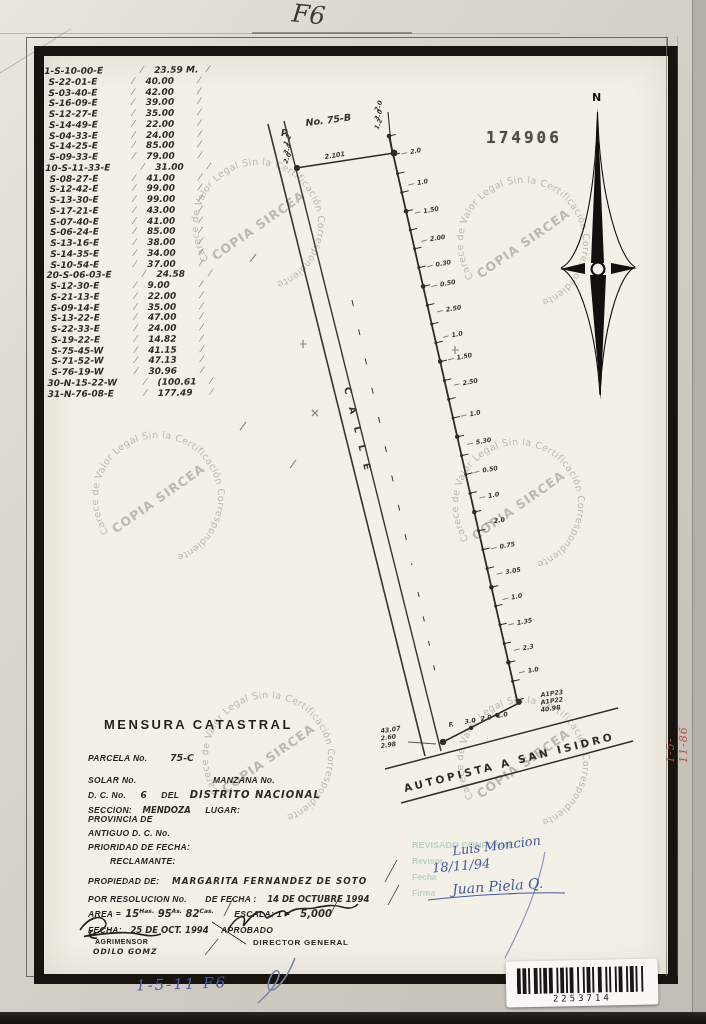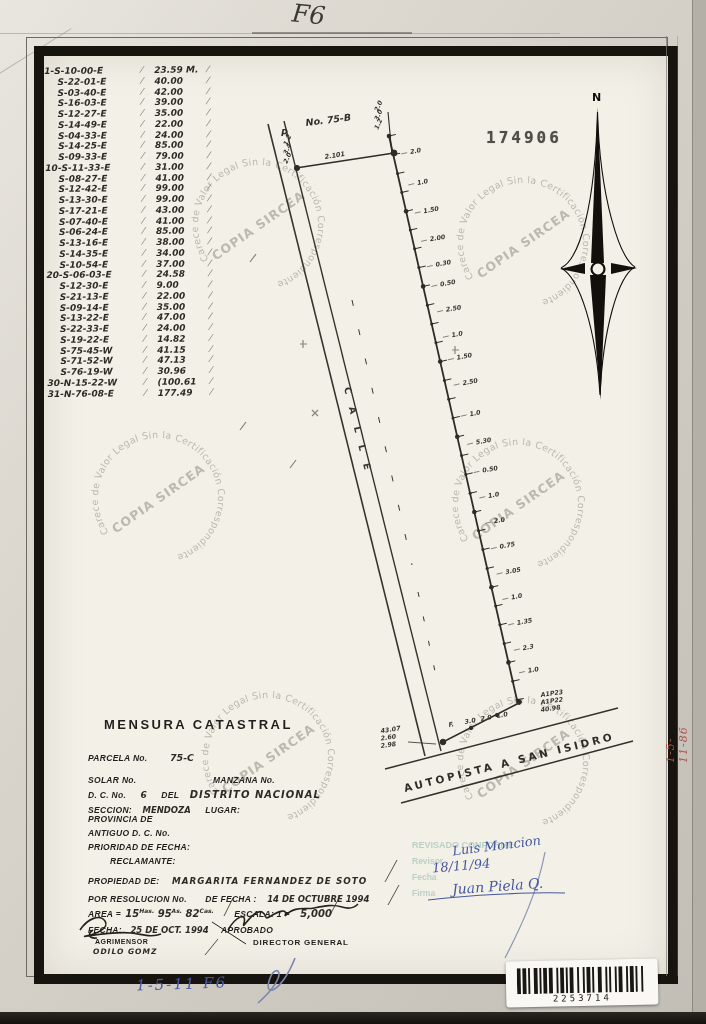--- a/index.html
+++ b/index.html
@@ -12,21 +12,21 @@
   #frame{left:34px;top:46px;width:624px;height:918px;border:10px solid #17140f;background:#f3f0e8;z-index:1;
          box-shadow:inset 0 0 40px rgba(120,110,90,.18);}
   
   .hw{font-family:"DejaVu Sans",sans-serif;font-style:italic;font-weight:bold;color:#2e2b27;}
   .printed{font-family:"Liberation Sans",sans-serif;font-weight:bold;color:#211f1c;}
   .tiny{font-size:8.5px;letter-spacing:.3px;font-style:italic;}
   
   #bearing-table{left:46px;top:65px;width:205px;z-index:4;transform:rotate(-.6deg);}
   #bearing-table .trow{display:flex;align-items:baseline;height:10.75px;font-size:9px;line-height:10.7px;}
   #bearing-table .b{width:96px;white-space:nowrap;}
-  #bearing-table .b.ind{padding-left:13px;width:83px;}
+  #bearing-table .b.ind{padding-left:4px;width:83px;}
   #bearing-table .d{width:52px;white-space:nowrap;}
   #bearing-table .tick{color:#8e887c;width:14px;font-weight:normal;transform:rotate(8deg);}
   
   #stamp-number{left:486px;top:128px;font-family:"DejaVu Sans Mono",monospace;font-weight:bold;
     font-size:16px;letter-spacing:3px;color:#504c47;z-index:4;text-shadow:0 0 1px rgba(80,76,70,.6);}
   
   .frm{z-index:4;white-space:nowrap;}
   #t-country{left:94px;top:694px;font-size:13.5px;letter-spacing:1.5px;}
   #t-doctype{left:104px;top:717px;font-size:13px;letter-spacing:2.5px;}
   
@@ -84,21 +84,21 @@
         <span class="d">40.00</span>
         <span class="tick">∕</span>
       </div>
       <div class="trow">
         <span class="b ind">S-03-40-E</span>
         <span class="tick">∕</span>
         <span class="d">42.00</span>
         <span class="tick">∕</span>
       </div>
       <div class="trow">
-        <span class="b ind">S-16-03-E</span>
+        <span class="b ind">S-16-09-E</span>
         <span class="tick">∕</span>
         <span class="d">39.00</span>
         <span class="tick">∕</span>
       </div>
       <div class="trow">
         <span class="b ind">S-12-27-E</span>
         <span class="tick">∕</span>
         <span class="d">35.00</span>
         <span class="tick">∕</span>
       </div>

